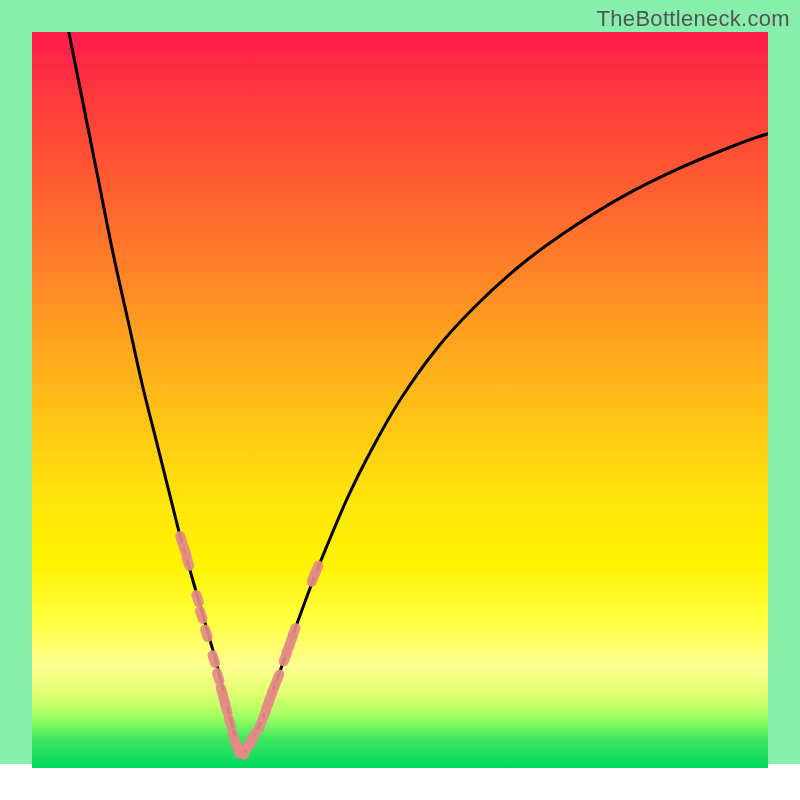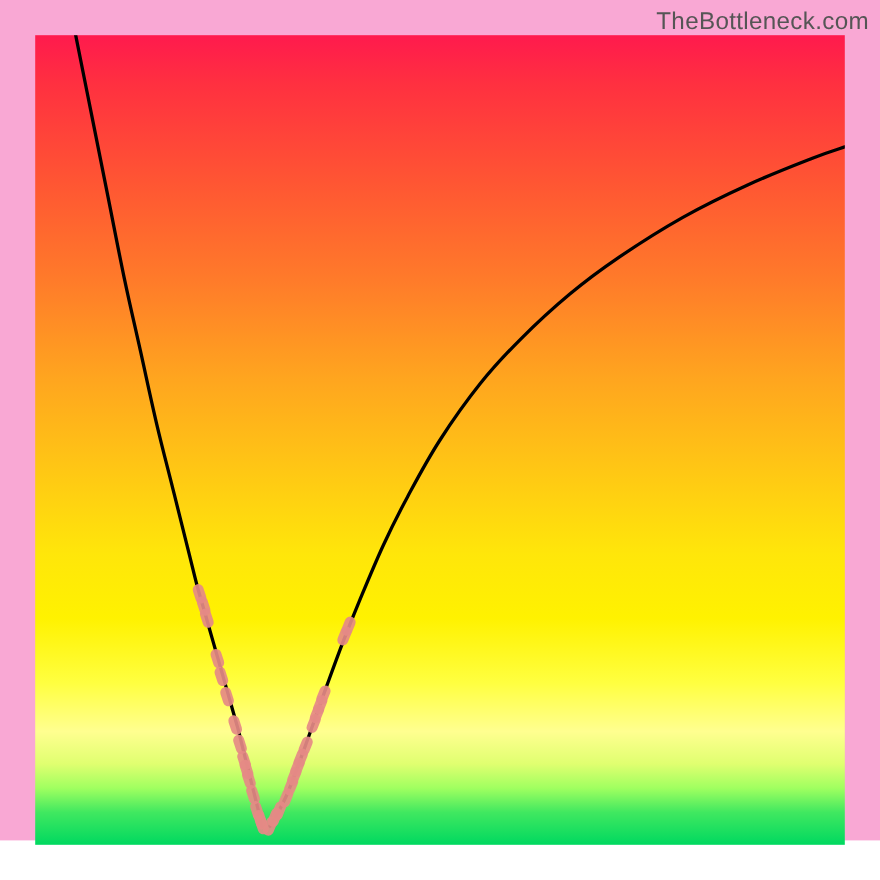--- a/index.html
+++ b/index.html
@@ -8,21 +8,21 @@
     background: #fff;
     width: 800px;
     height: 800px;
     overflow: hidden;
     font-family: Arial, Helvetica, sans-serif;
   }
   .frame {
     position: relative;
     width: 800px;
     height: 764px;
-    background: #f9a8d4;
+    background: #86efac;
   }
   .watermark {
     position: absolute;
     top: 6px;
     right: 10px;
     color: #555;
     font-size: 22px;
     letter-spacing: 0.3px;
     z-index: 5;
   }

